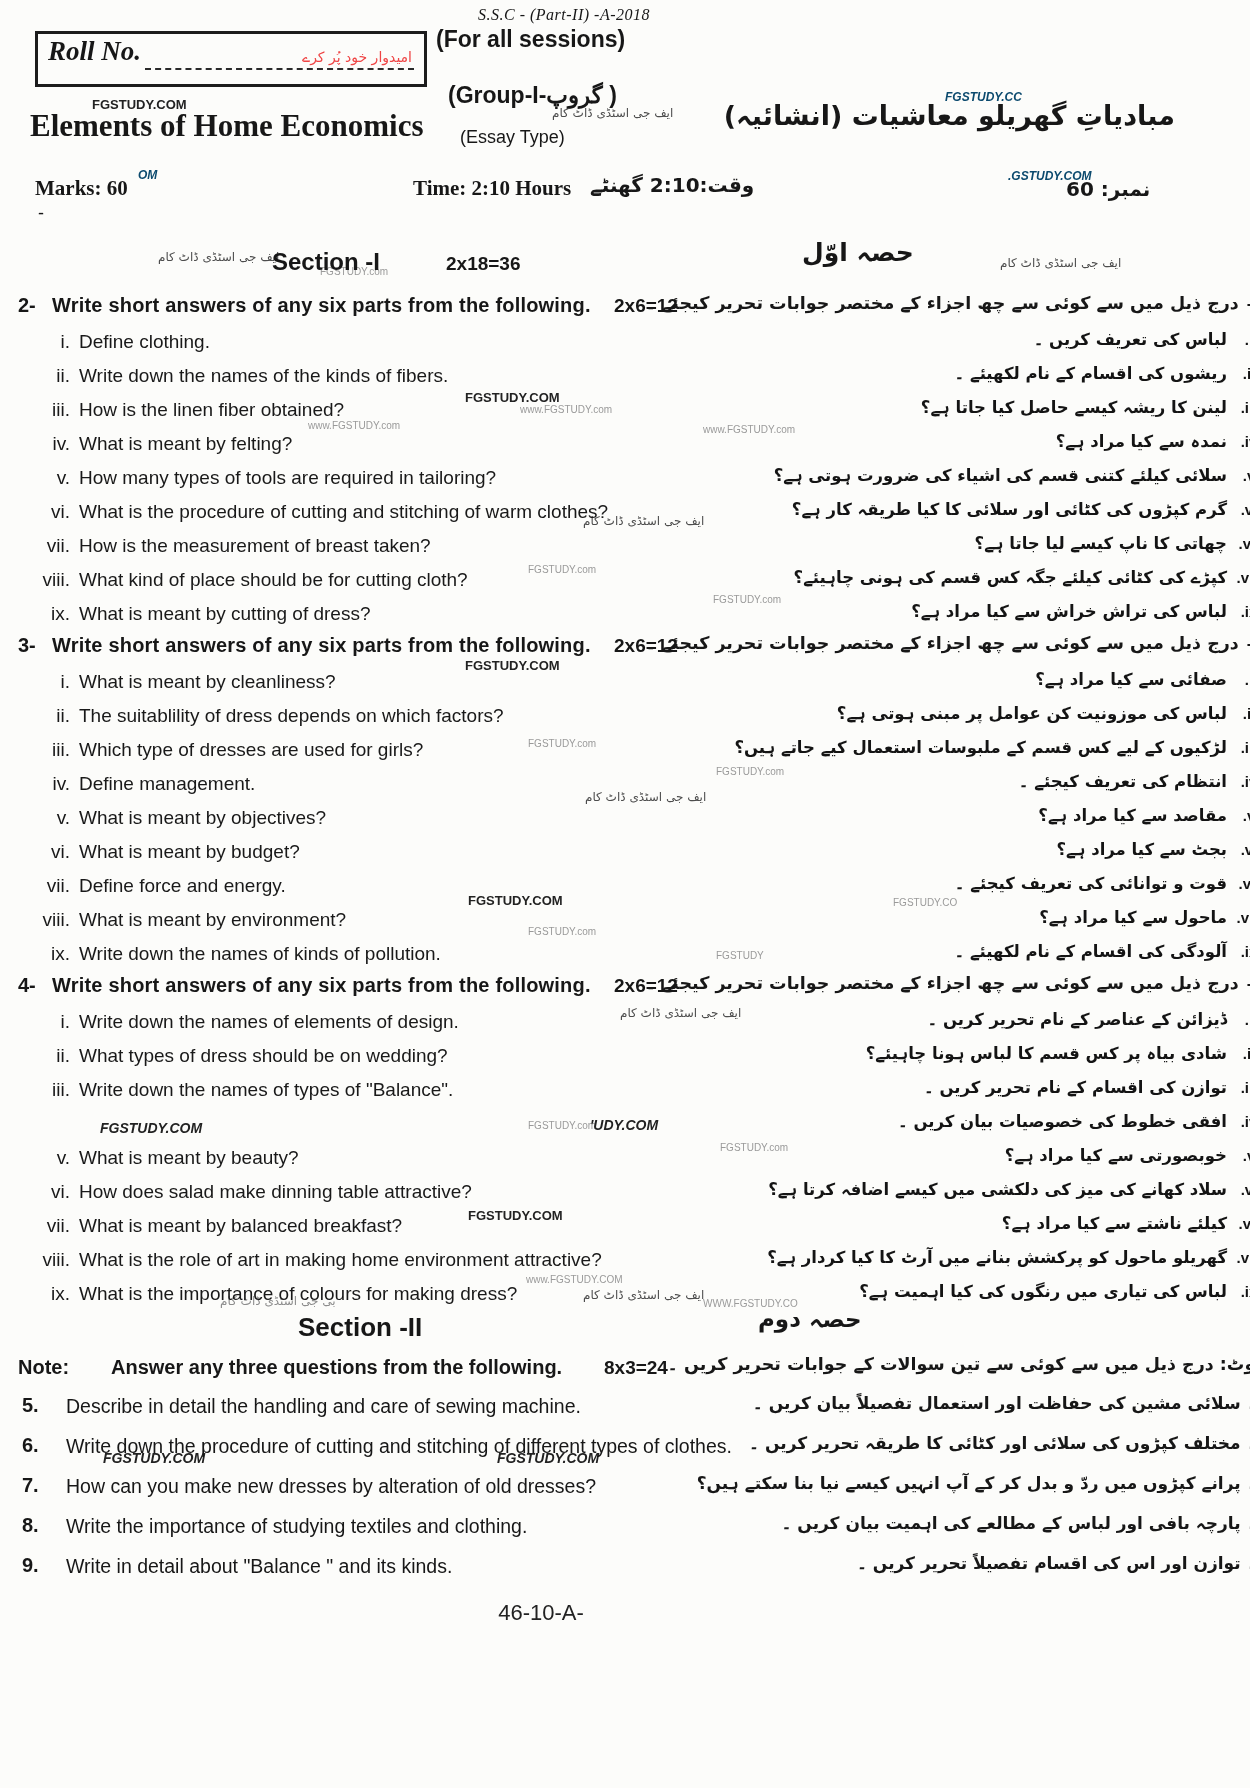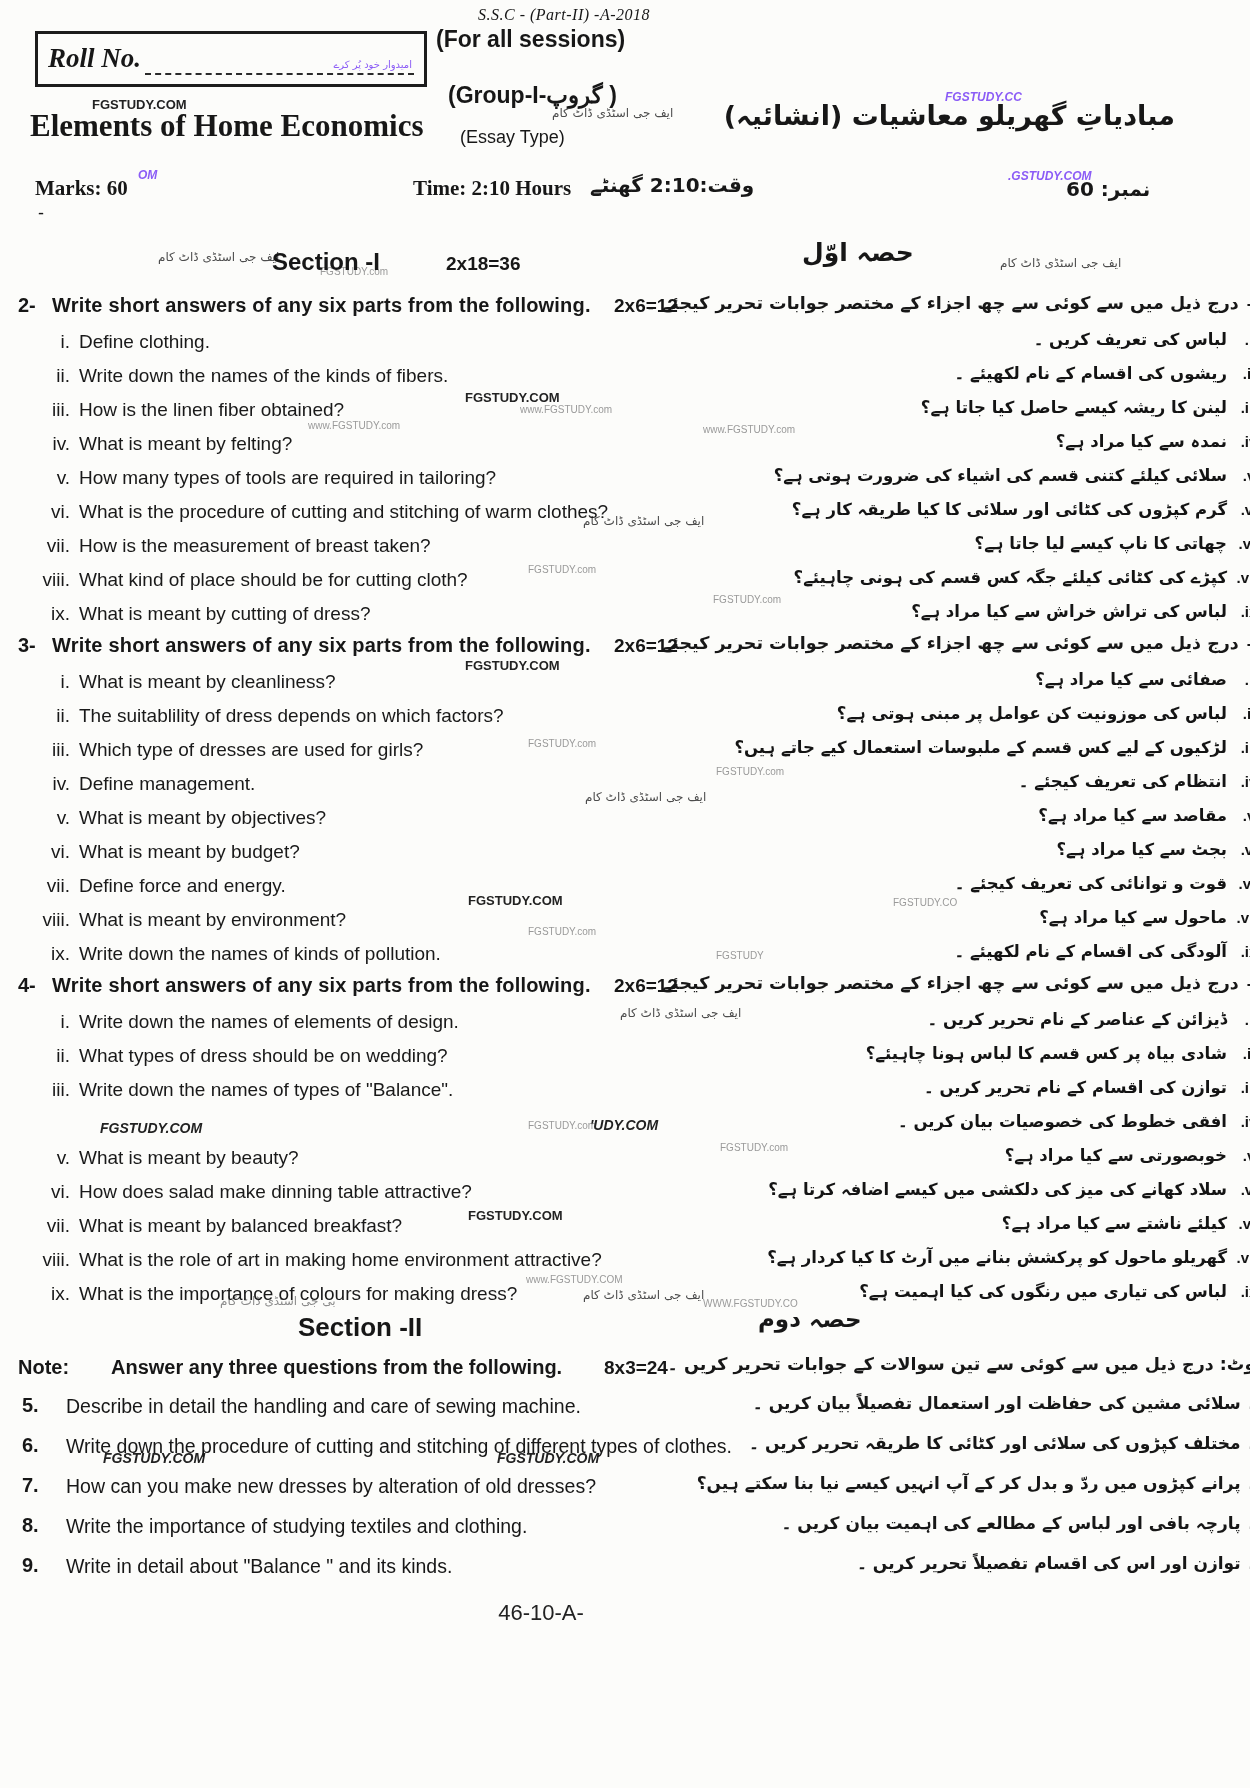--- a/index.html
+++ b/index.html
@@ -5,39 +5,39 @@
   html,body{margin:0;padding:0;}
   body{
     width:1250px;height:1788px;position:relative;overflow:hidden;
     background:#fcfcfa;color:#171717;
     font-family:"Liberation Sans",sans-serif;
   }
   .abs{position:absolute;white-space:nowrap;}
   
   .exam-code{left:478px;top:6px;font-family:"Liberation Serif",serif;font-style:italic;font-size:16px;letter-spacing:.5px;}
   .sessions{left:436px;top:26px;font-weight:bold;font-size:23px;}
-  .rollbox{left:35px;top:31px;width:392px;height:56px;border:3px solid #1c1c1c;display:flex;align-items:center;padding:2px 10px 4px 10px;box-sizing:border-box;}
+  .rollbox{left:35px;top:31px;width:392px;height:56px;border:3px solid #1c1c1c;display:flex;align-items:flex-start;padding:2px 10px 4px 10px;box-sizing:border-box;}
   .roll-label{font-family:"Liberation Serif",serif;font-weight:bold;font-style:italic;font-size:27px;margin-right:4px;}
   .roll-line{flex:1;position:relative;height:32px;border-bottom:2px dashed #2a2a2a;}
-  .roll-hint{position:absolute;right:2px;bottom:3px;font-family:"DejaVu Sans",sans-serif;font-size:10px;direction:rtl;color:#8b5cf6;}
+  .roll-hint{position:absolute;right:2px;bottom:3px;font-family:"DejaVu Sans",sans-serif;font-size:14px;direction:rtl;color:#ef4444;}
   .group{left:448px;top:82px;font-weight:bold;font-size:23px;}
   .title-en{left:30px;top:108px;font-family:"Liberation Serif",serif;font-weight:bold;font-size:31px;}
   .essay{left:460px;top:127px;font-size:18px;}
   .title-ur{left:745px;top:100px;width:430px;text-align:center;direction:rtl;font-family:"DejaVu Sans",sans-serif;font-weight:bold;font-size:27px;}
   .marks-en{left:35px;top:176px;font-family:"Liberation Serif",serif;font-weight:bold;font-size:21px;}
   .time-en{left:413px;top:176px;font-family:"Liberation Serif",serif;font-weight:bold;font-size:21px;}
   .time-ur{left:590px;top:173px;direction:rtl;font-family:"DejaVu Sans",sans-serif;font-weight:bold;font-size:20px;}
   .marks-ur{left:1066px;top:177px;direction:rtl;font-family:"DejaVu Sans",sans-serif;font-weight:bold;font-size:20px;}
   .dash{left:38px;top:203px;font-size:18px;}
   
   .wm{position:absolute;white-space:nowrap;}
   .wm.g{color:#9a9a9a;font-size:10px;}
   .wm.b{color:#222;font-weight:bold;font-size:13px;}
   .wm.bi{color:#222;font-weight:bold;font-style:italic;font-size:14px;}
-  .wm.gi{color:#8b5cf6;font-weight:bold;font-style:italic;font-size:12px;}
+  .wm.gi{color:#0c4a6e;font-weight:bold;font-style:italic;font-size:12px;}
   .wm.u{color:#4d4d4d;font-family:"DejaVu Sans",sans-serif;font-size:12px;direction:rtl;}
   
   #content{position:absolute;left:16px;top:248px;width:1250px;}
   .s1head{position:relative;height:44px;}
   .s1-title{position:absolute;left:256px;top:0;font-weight:bold;font-size:24px;}
   .s1-total{position:absolute;left:430px;top:5px;font-weight:bold;font-size:19px;}
   .s1-ur{position:absolute;left:786px;top:-10px;font-family:"DejaVu Sans",sans-serif;font-weight:bold;font-size:25px;direction:rtl;}
   .qhead{position:relative;height:34px;}
   .qno{position:absolute;left:2px;top:2px;font-weight:bold;font-size:20px;}
   .qtext{position:absolute;left:36px;top:2px;font-weight:bold;font-size:20px;letter-spacing:.2px;}

